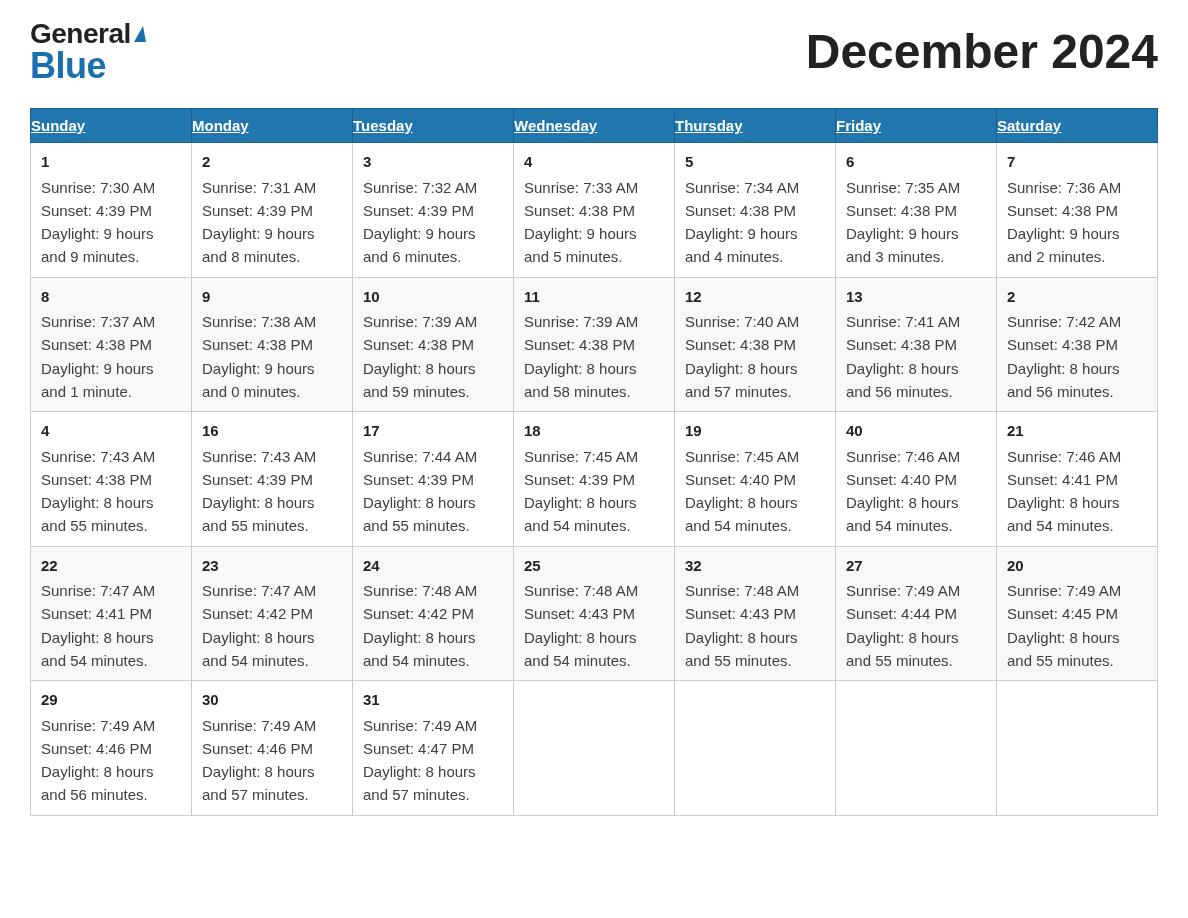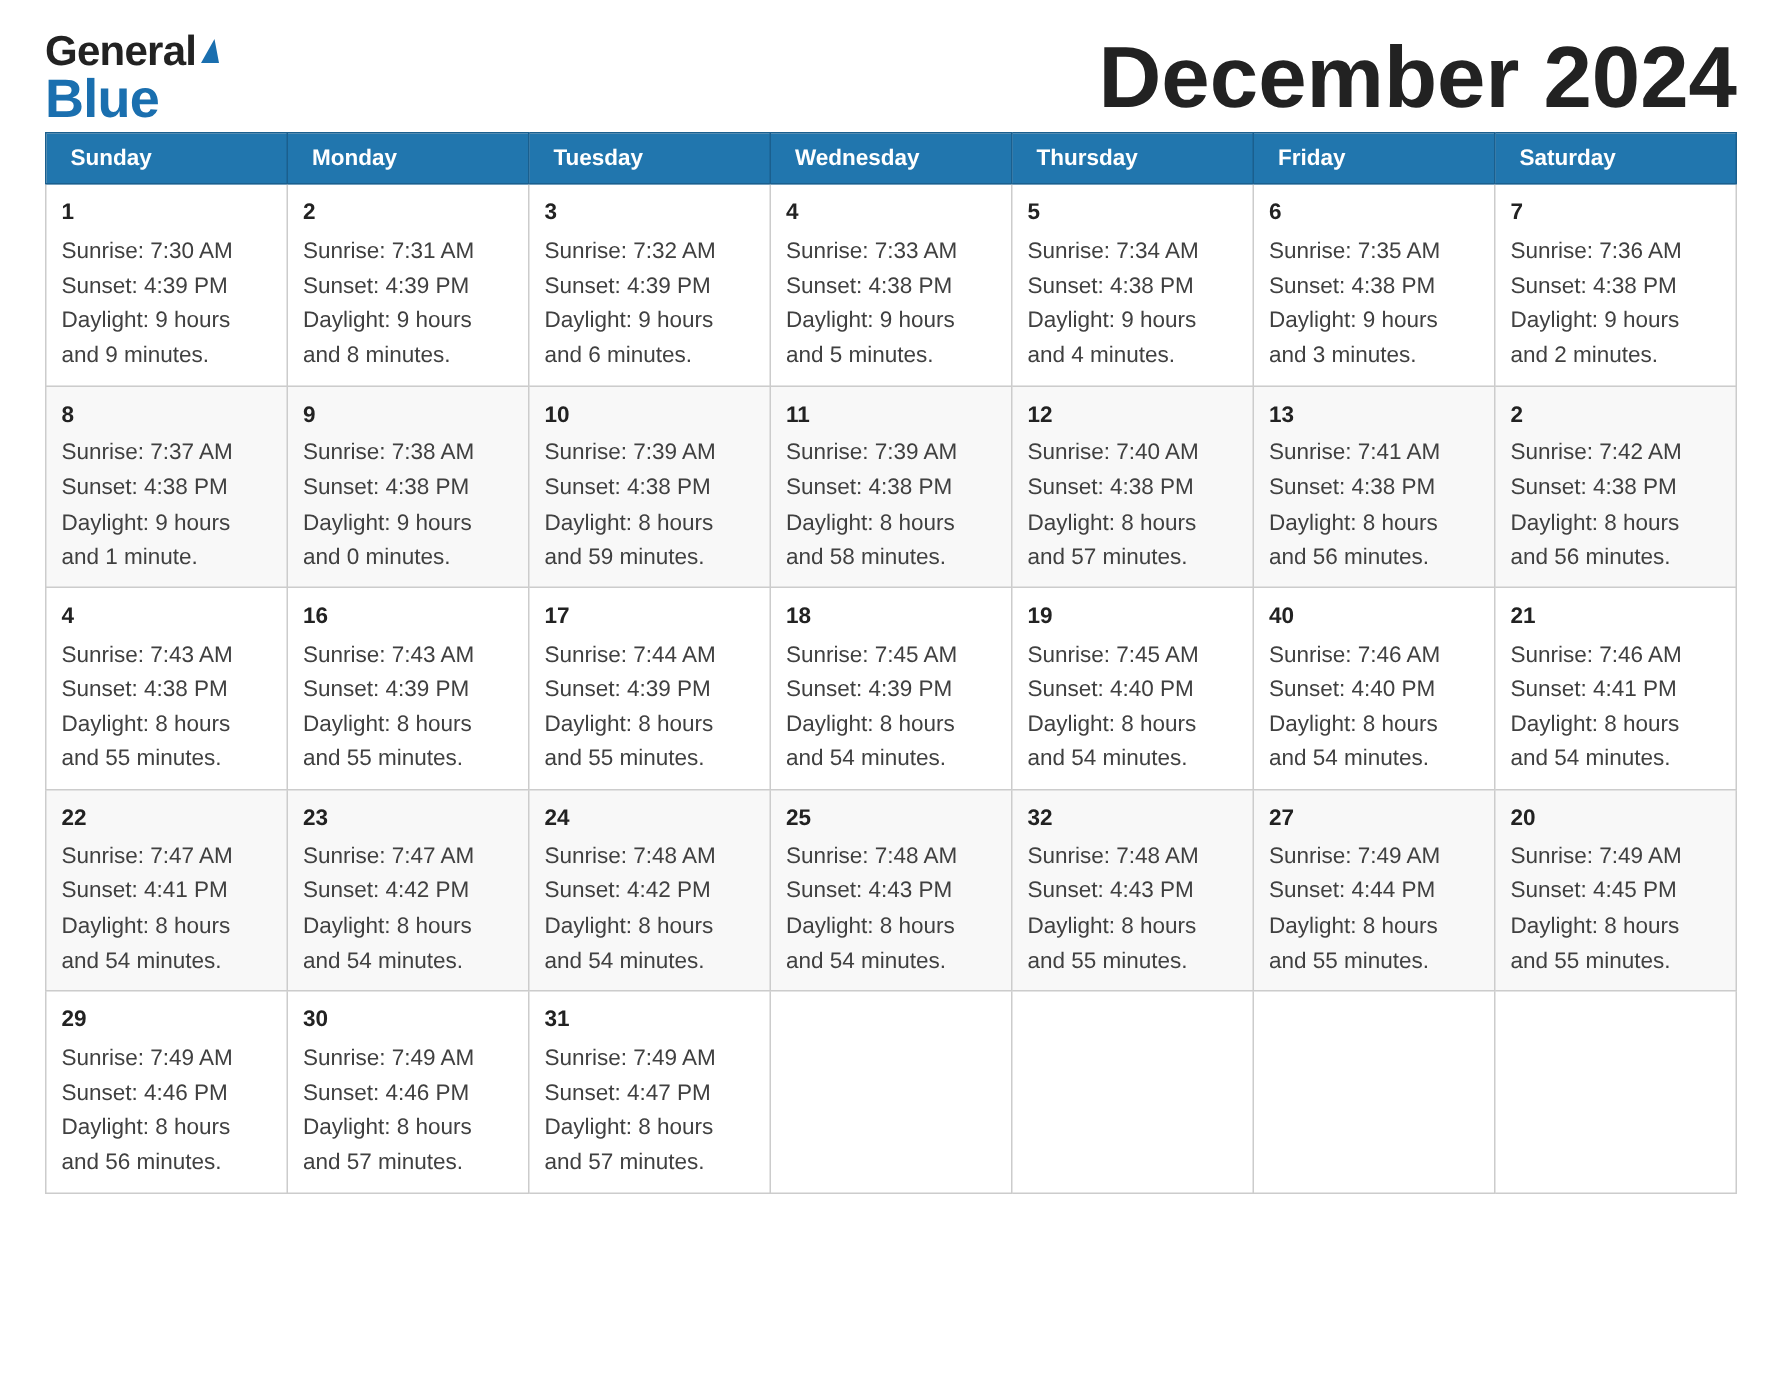--- a/index.html
+++ b/index.html
@@ -8,21 +8,21 @@
       background: #fff;
       color: #222;
       width: 1188px;
       min-height: 918px;
       padding: 20px 30px;
     }
     .header {
       display: flex;
       justify-content: space-between;
       align-items: center;
-      margin-bottom: 4px;
+      margin-bottom: 24px;
     }
     .logo {
       display: flex;
       flex-direction: column;
       line-height: 1;
     }
     .logo-general {
       font-size: 28px;
       font-weight: bold;
       color: #222;
@@ -31,43 +31,44 @@
     .logo-blue {
       font-size: 36px;
       font-weight: bold;
       color: #1a6faf;
       letter-spacing: -0.5px;
     }
     .title-block {
       text-align: right;
     }
     .page-title {
-      font-size: 58px;
+      font-size: 48px;
       font-weight: bold;
       color: #222;
       line-height: 1.1;
     }
     .subtitle {
       font-size: 22px;
       color: #444;
       margin-top: 4px;
     }
     table {
       width: 100%;
       border-collapse: collapse;
       table-layout: fixed;
     }
     thead tr th {
       background-color: #2176ae;
       color: #fff;
       font-size: 15px;
       font-weight: bold;
-      padding: 8px 16px;
+      padding: 8px 0;
       text-align: left;
       border: 1px solid #1a5f8e;
+      text-decoration: underline;
     }
     tbody tr td {
       vertical-align: top;
       padding: 8px 10px;
       font-size: 13px;
       border: 1px solid #ccc;
       height: 100px;
       line-height: 1.5;
     }
     tbody tr:nth-child(odd) td {

